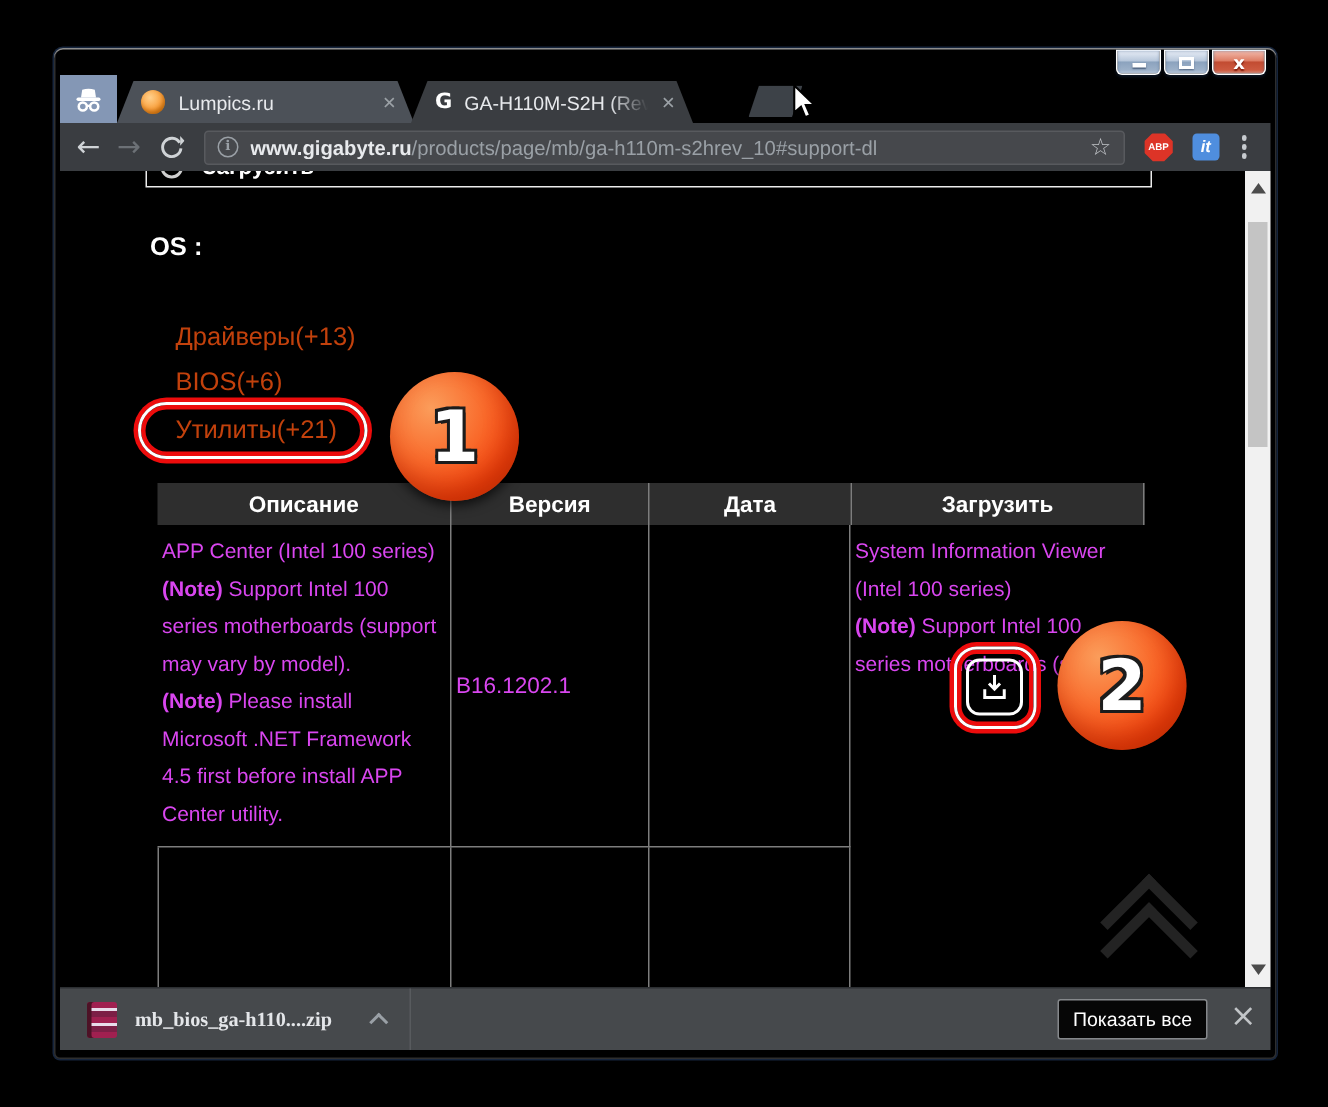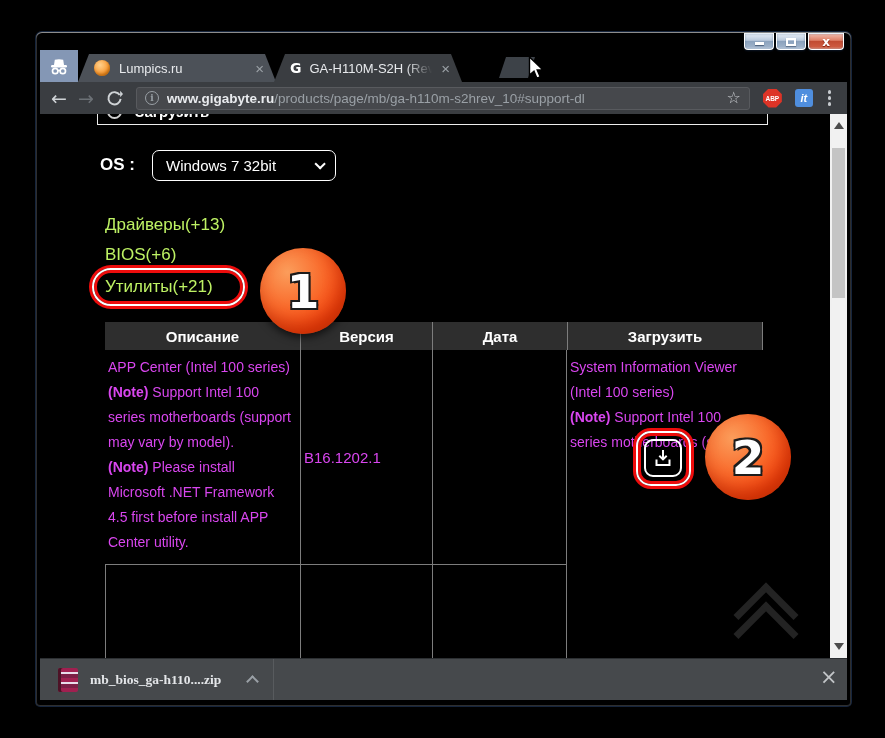--- a/index.html
+++ b/index.html
@@ -78,21 +78,21 @@
     display:flex; align-items:center; padding-left:9px; }
   .radio { width:15px; height:15px; border:2px solid #cfcfcf; border-radius:50%; }
   .cliplabel { margin-left:13px; font-weight:bold; font-size:15px; }
 
   .oslabel { position:absolute; left:60px; top:41px; font-size:17px; font-weight:bold; }
   .osselect { position:absolute; left:112px; top:36px; width:184px; height:31px; border:1px solid #fff;
     border-radius:7px; display:flex; align-items:center; padding:0 13px; font-size:15px; }
   .osselect .chev { margin-left:auto; width:8px; height:8px; border-right:2.5px solid #fff;
     border-bottom:2.5px solid #fff; transform:rotate(45deg) translateY(-3px); }
 
-  .catlink { position:absolute; left:65px; font-size:17px; color:#bef264; text-decoration:none; }
+  .catlink { position:absolute; left:77px; font-size:17px; color:#c2410c; text-decoration:none; }
   .l1 { top:101px; } .l2 { top:131px; } .l3 { top:163px; }
 
   .hl { position:absolute; border:2px solid #fff;
     box-shadow:0 0 0 3px #ed0c0c, inset 0 0 0 3px #ed0c0c; background:transparent; }
   .oval { left:52px; top:154px; width:153px; height:38px; border-radius:20px; }
   .dlbox { left:596px; top:317px; width:55px; height:55px; border-radius:15px; }
 
   .badge { position:absolute; width:86px; height:86px; border-radius:50%;
     background:radial-gradient(circle at 32% 28%, #fb9d5b 0%, #f96a2b 42%, #f4410c 72%, #dd3100 100%);
     box-shadow:0 3px 8px rgba(0,0,0,.7), inset -5px -9px 16px rgba(150,30,0,.45);
@@ -215,24 +215,20 @@
     </div>
 
     <div class="content">
 
       <div class="clipbox">
         <span class="radio"></span>
         <span class="cliplabel">Загрузить</span>
       </div>
 
       <span class="oslabel">OS :</span>
-      <div class="osselect">
-        <span>Windows 7 32bit</span>
-        <span class="chev"></span>
-      </div>
 
       <a class="catlink l1">Драйверы(+13)</a>
       <a class="catlink l2">BIOS(+6)</a>
       <a class="catlink l3">Утилиты(+21)</a>
       <div class="hl oval"></div>
 
       <div class="badge b1">
           <span>1</span>
         </div>
 
@@ -277,20 +273,21 @@
       <i class="sarrow sup"></i>
       <div class="thumb"></div>
       <i class="sarrow sdown"></i>
     </div>
 
     <div class="shelf">
       <div class="raricon"></div>
       <span class="fname">mb_bios_ga-h110....zip</span>
       <i class="shelf-chev"></i>
       <i class="shelf-div"></i>
+      <button class="showall">Показать все</button>
       <span class="shelfx">×</span>
     </div>
 
     <div class="cursor">
       <svg width="19" height="25" viewBox="0 0 19 25">
         <path d="M1.5 1 L1.5 19 L6 15.2 L8.9 22.2 L12.1 20.8 L9.2 14 L15 14 Z" fill="#fff" stroke="#000" stroke-width="1.4"></path>
       </svg>
     </div>
 
   </div>

